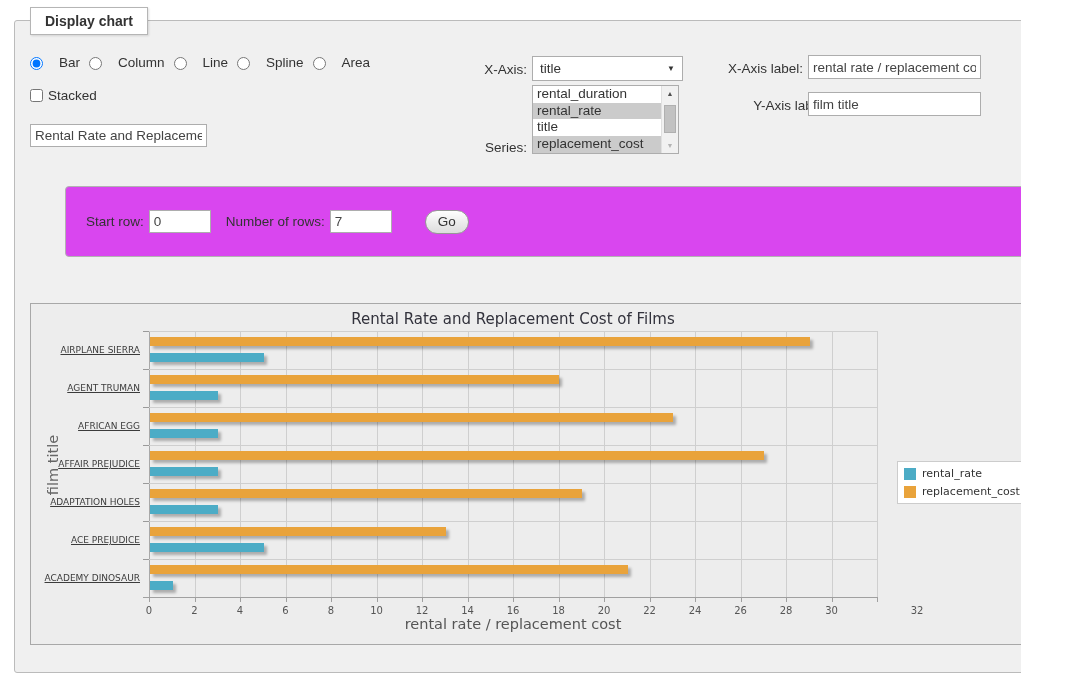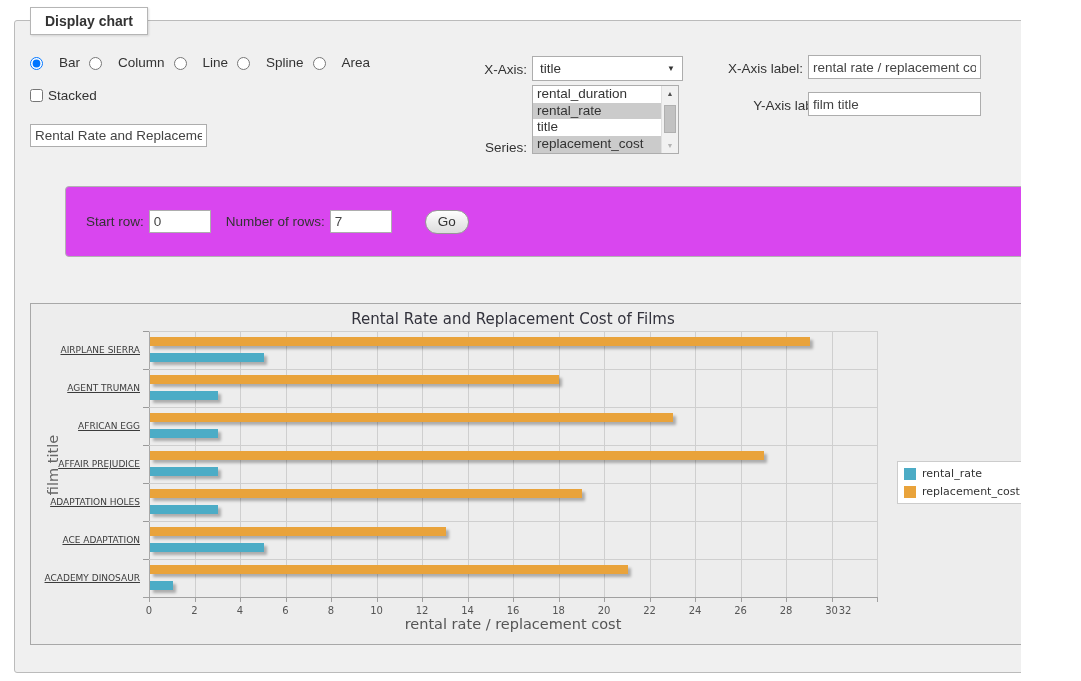--- a/index.html
+++ b/index.html
@@ -225,21 +225,21 @@
         <div class="tick-bottom" style="left: 591.5px; top: 266px;"></div>
         <div class="xtick-label" style="left: 591.5px;">26</div>
         <div class="gridline-v" style="left: 637px;"></div>
         <div class="tick-bottom" style="left: 637px; top: 266px;"></div>
         <div class="xtick-label" style="left: 637px;">28</div>
         <div class="gridline-v" style="left: 682.5px;"></div>
         <div class="tick-bottom" style="left: 682.5px; top: 266px;"></div>
         <div class="xtick-label" style="left: 682.5px;">30</div>
         <div class="gridline-v" style="left: 728px;"></div>
         <div class="tick-bottom" style="left: 728px; top: 266px;"></div>
-        <div class="xtick-label" style="left: 696px;">32</div>
+        <div class="xtick-label" style="left: 768px;">32</div>
         <div class="sep-h" style="top: 0px;"></div>
         <div class="tick-left" style="top: 0px;"></div>
         <div class="sep-h" style="top: 38px;"></div>
         <div class="tick-left" style="top: 38px;"></div>
         <div class="sep-h" style="top: 76px;"></div>
         <div class="tick-left" style="top: 76px;"></div>
         <div class="sep-h" style="top: 114px;"></div>
         <div class="tick-left" style="top: 114px;"></div>
         <div class="sep-h" style="top: 152px;"></div>
         <div class="tick-left" style="top: 152px;"></div>
@@ -258,21 +258,21 @@
         <div class="bar" style="top: 60px; width: 68.0225px; background: rgb(76, 172, 198);"></div>
         <div class="cat-label" style="top: 95px;">AFRICAN EGG</div>
         <div class="bar" style="top: 82px; width: 523.022px; background: rgb(233, 163, 59);"></div>
         <div class="bar" style="top: 98px; width: 68.0225px; background: rgb(76, 172, 198);"></div>
         <div class="cat-label" style="top: 133px;">AFFAIR PREJUDICE</div>
         <div class="bar" style="top: 120px; width: 614.022px; background: rgb(233, 163, 59);"></div>
         <div class="bar" style="top: 136px; width: 68.0225px; background: rgb(76, 172, 198);"></div>
         <div class="cat-label" style="top: 171px;">ADAPTATION HOLES</div>
         <div class="bar" style="top: 158px; width: 432.022px; background: rgb(233, 163, 59);"></div>
         <div class="bar" style="top: 174px; width: 68.0225px; background: rgb(76, 172, 198);"></div>
-        <div class="cat-label" style="top: 209px;">ACE ADAPTATION</div>
+        <div class="cat-label" style="top: 209px;">ACE PREJUDICE</div>
         <div class="bar" style="top: 196px; width: 295.522px; background: rgb(233, 163, 59);"></div>
         <div class="bar" style="top: 212px; width: 113.522px; background: rgb(76, 172, 198);"></div>
         <div class="cat-label" style="top: 247px;">ACADEMY DINOSAUR</div>
         <div class="bar" style="top: 234px; width: 477.522px; background: rgb(233, 163, 59);"></div>
         <div class="bar" style="top: 250px; width: 22.5225px; background: rgb(76, 172, 198);"></div>
       </div>
     <div class="x-axis-title">rental rate / replacement cost</div>
     <div class="chart-legend" id="chart-legend">
         <div class="legend-item">
           <span class="legend-swatch" style="background: rgb(76, 172, 198);"></span>

